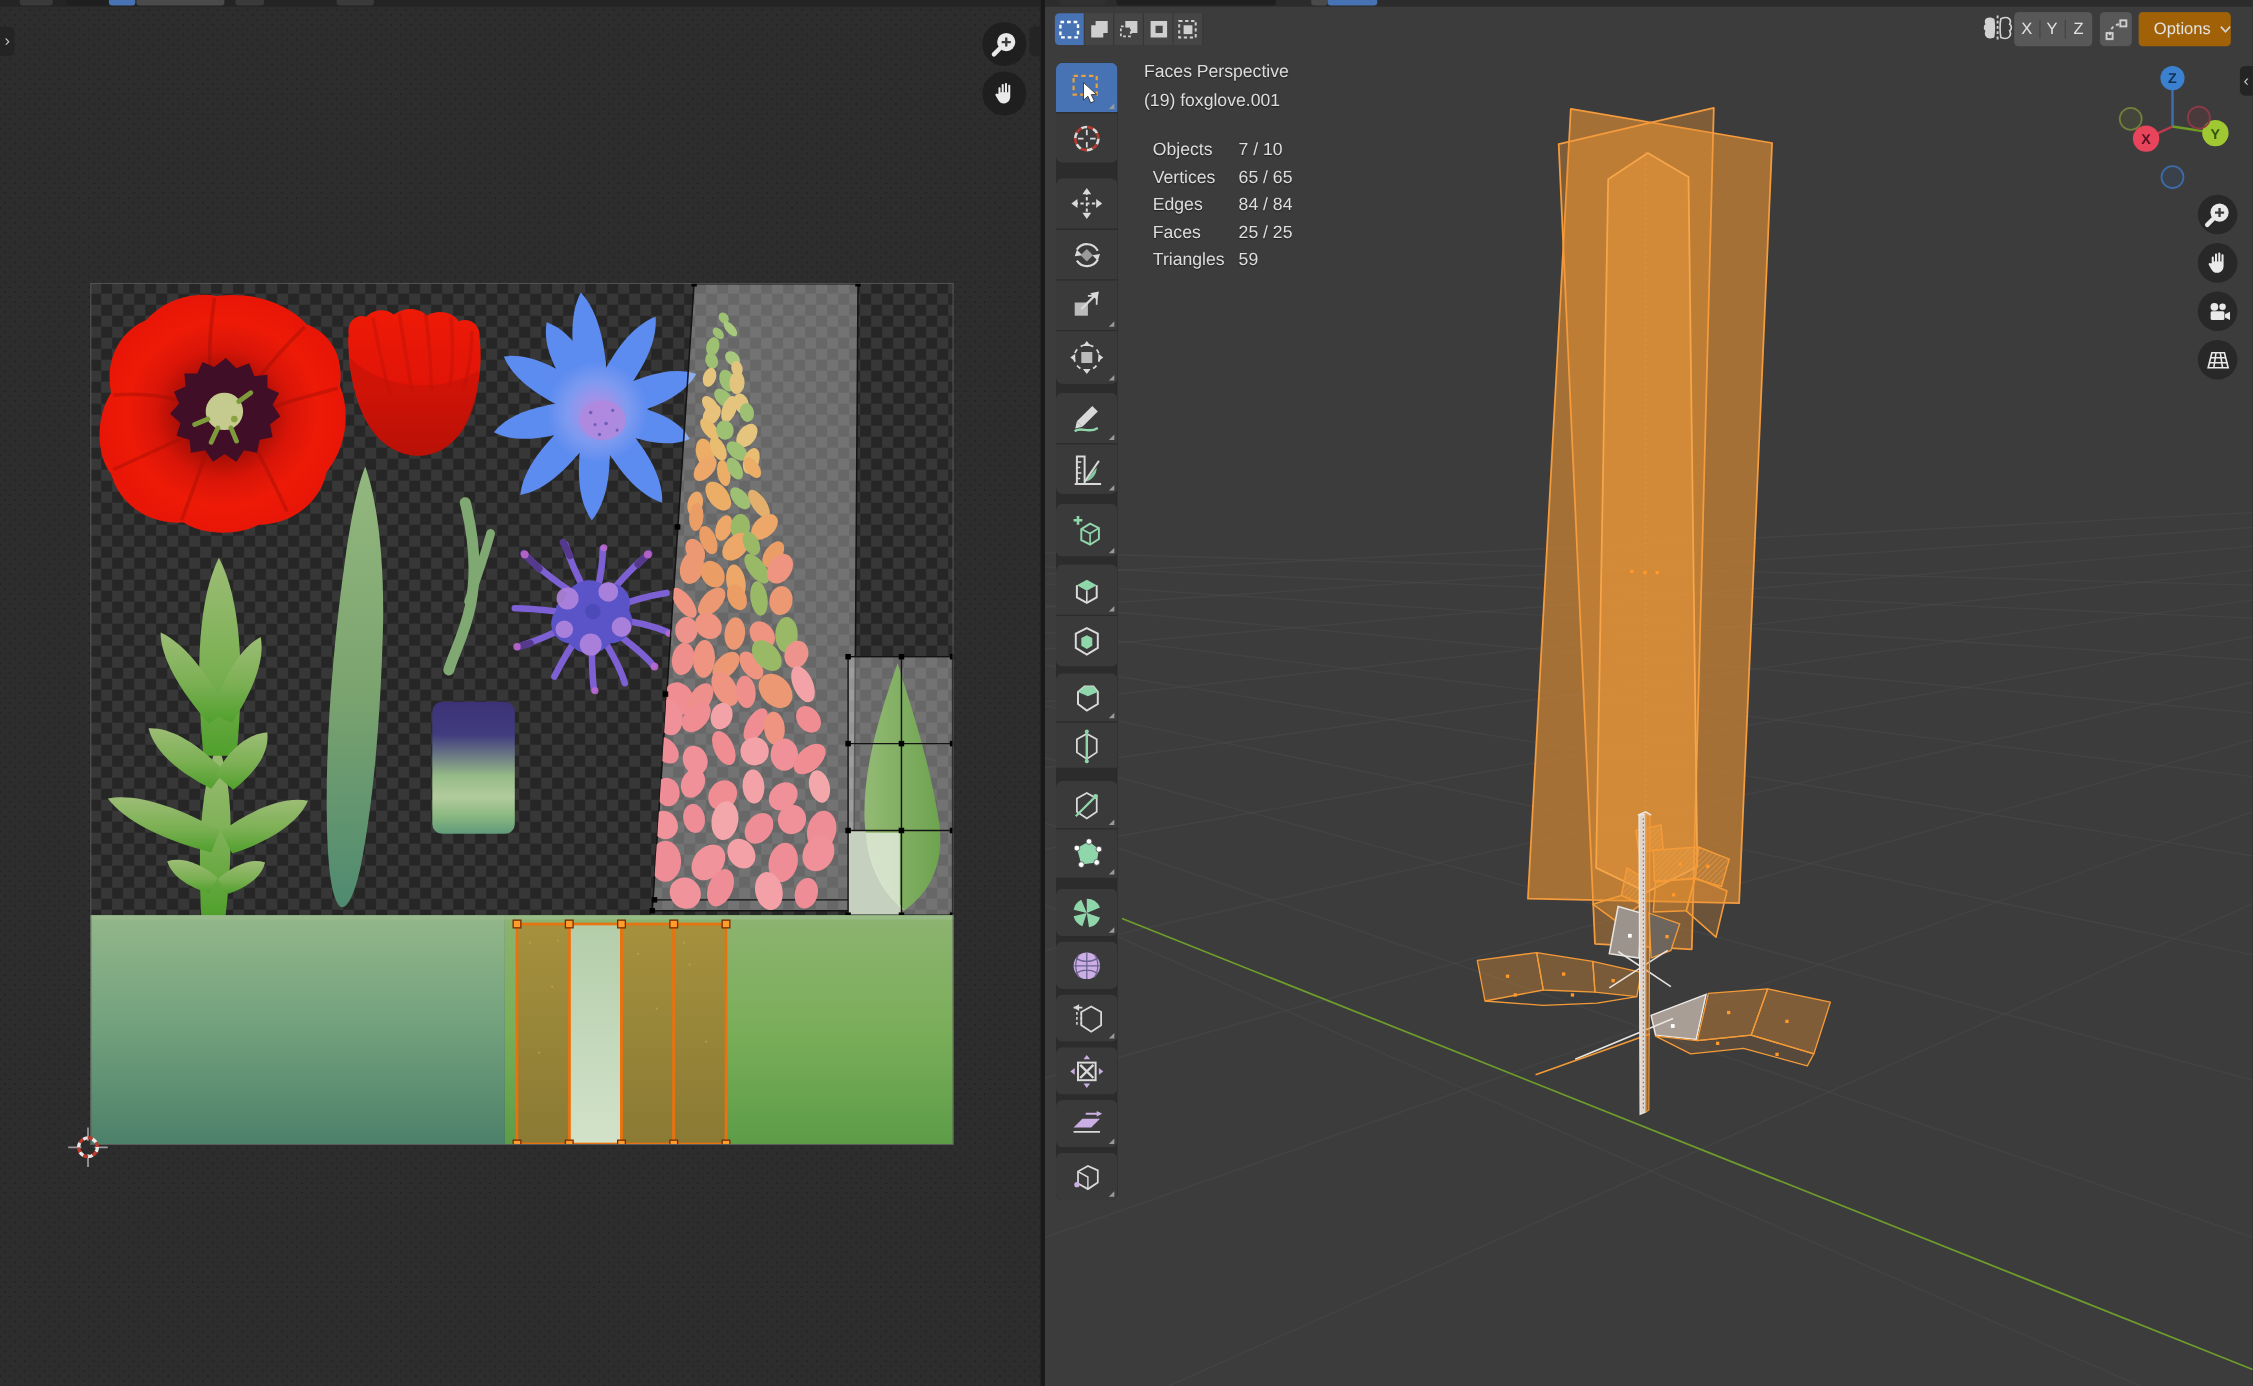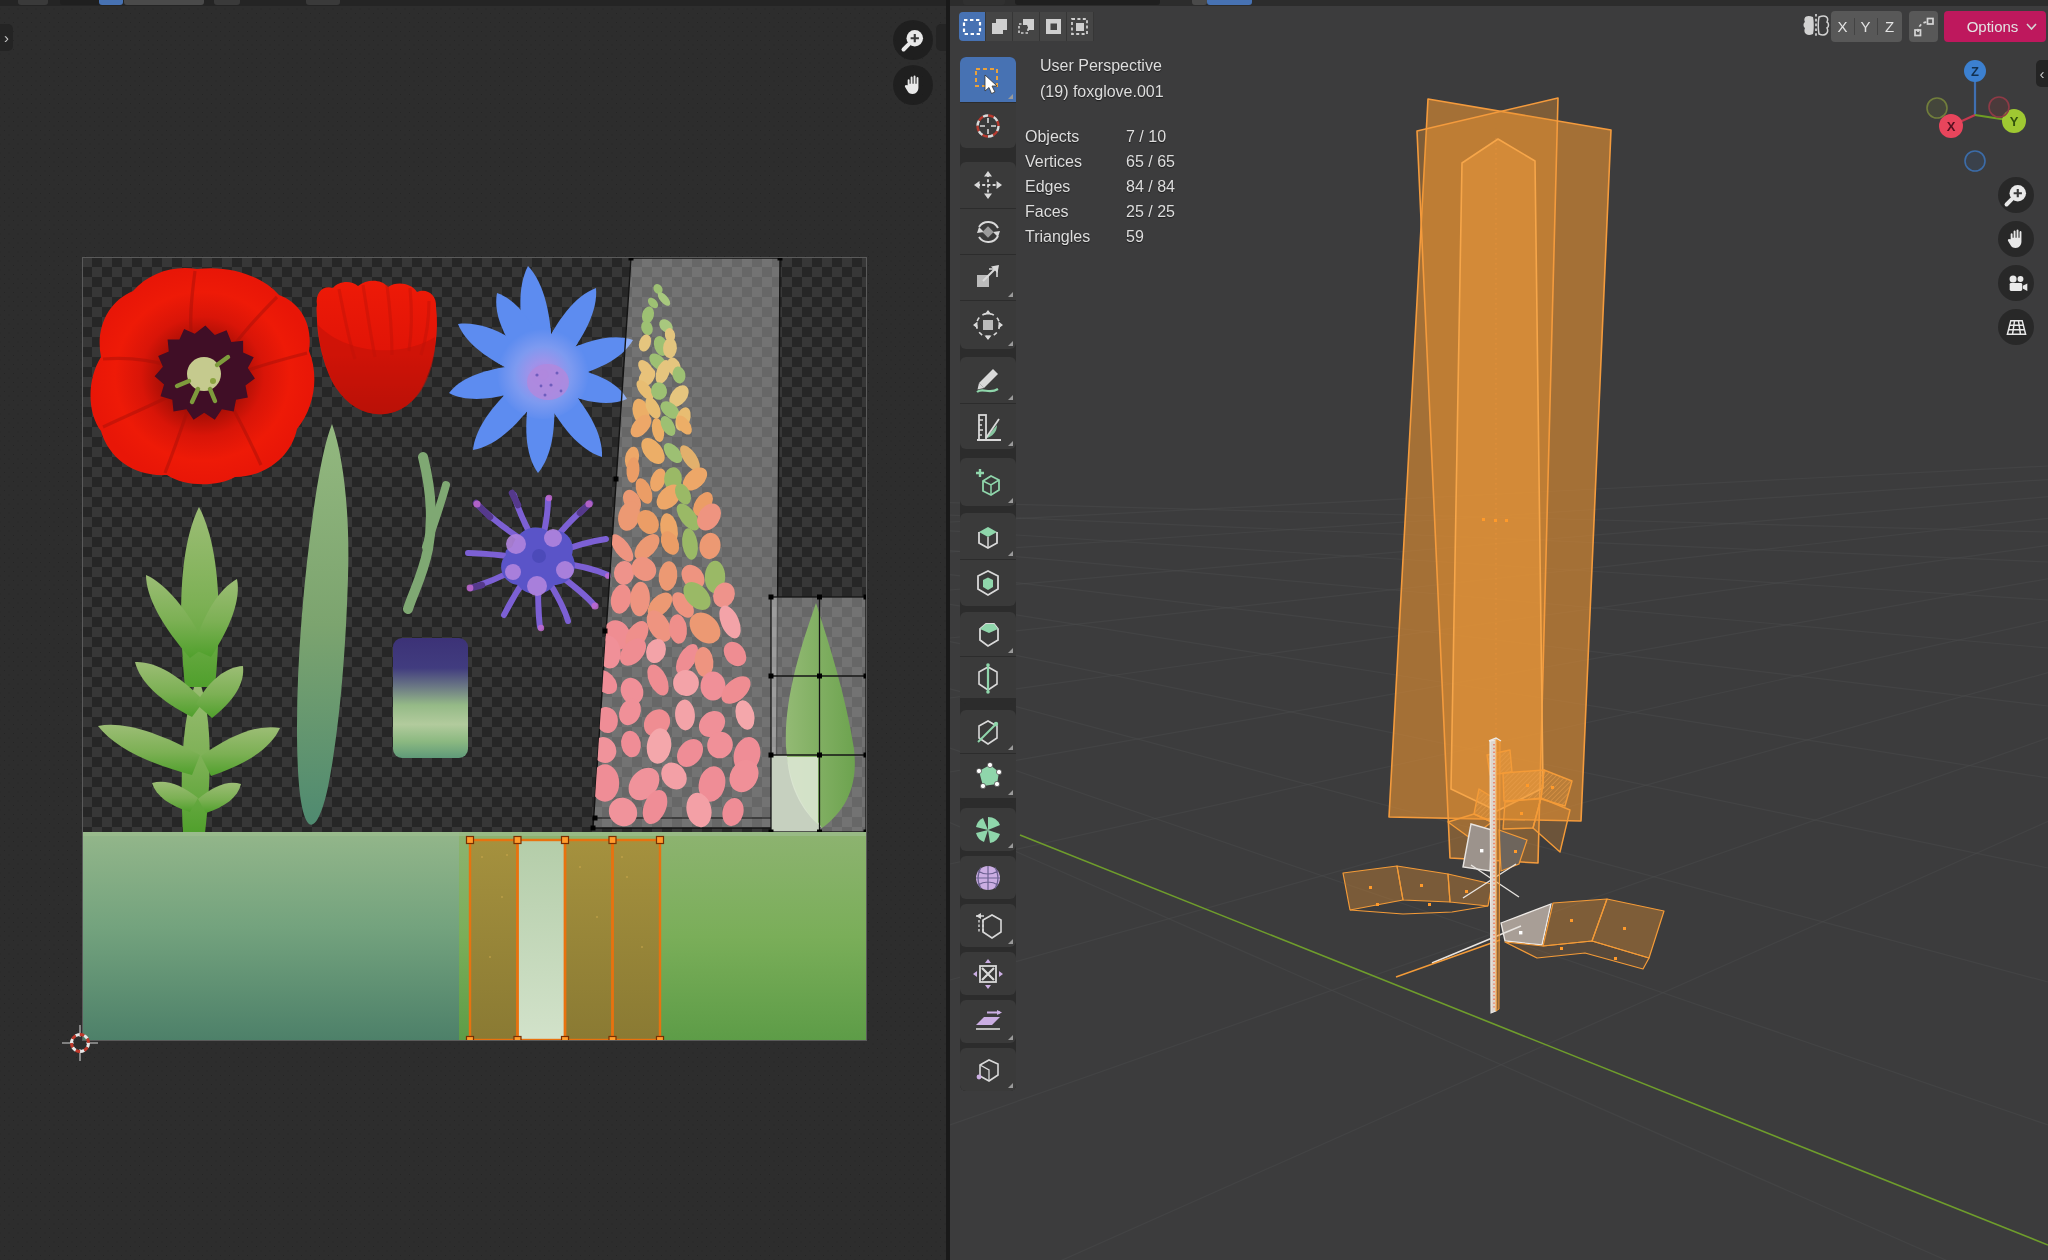--- a/index.html
+++ b/index.html
@@ -595,29 +595,29 @@
   <span style="position:static;width:23px;text-align:center;border-right:1px solid #434343">Y</span>
   <span style="position:static;width:24px;text-align:center">Z</span>
 </div>
 <div class="hdrbtn" style="left:1909px;top:11px;width:29px">
  <svg width="22" height="22" viewBox="0 0 22 22" style="position:static">
   <path d="M5 16 C 5 10 9 6 15 6" fill="none" stroke="#d5d5d5" stroke-width="1.7" stroke-dasharray="3 2.6"></path>
   <rect x="14.5" y="2.5" width="5.5" height="5.5" fill="none" stroke="#d5d5d5" stroke-width="1.7"></rect>
   <rect x="2" y="14" width="5.5" height="5.5" fill="none" stroke="#d5d5d5" stroke-width="1.7"></rect>
  </svg>
 </div>
-<div class="hdrbtn" style="left:1944px;top:11px;width:102px;background:#be185d;justify-content:center;padding-left:14px">Options
+<div class="hdrbtn" style="left:1944px;top:11px;width:84px;background:#a16207;justify-content:flex-end;padding-left:14px">Options
  <svg width="11" height="7" viewBox="0 0 11 7" style="position:static;margin-left:8px">
         <path d="M1 1 L5.5 6 L10 1" fill="none" stroke="#d5d5d5" stroke-width="1.6"></path>
       </svg>
 </div>
 
-<div class="stats" style="left:1040px;top:57px">User Perspective</div>
+<div class="stats" style="left:1040px;top:57px">Faces Perspective</div>
 <div class="stats" style="left:1040px;top:83px">(19) foxglove.001</div>
-<div class="stats" style="left:1025px;top:124px;line-height:25px">Objects
+<div class="stats" style="left:1048px;top:124px;line-height:25px">Objects
 Vertices
 Edges
 Faces
 Triangles</div>
 <div class="stats" style="left:1126px;top:124px;line-height:25px">7 / 10
 65 / 65
 84 / 84
 25 / 25
 59</div>
 

